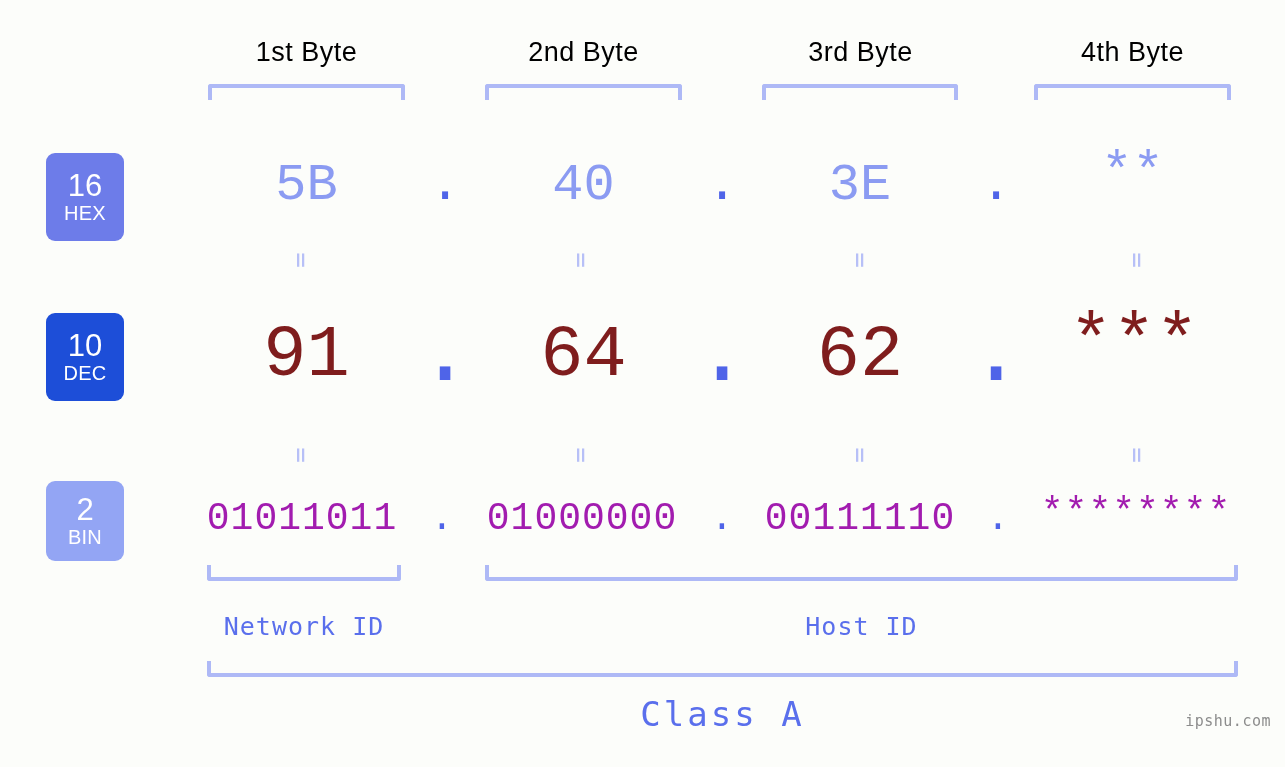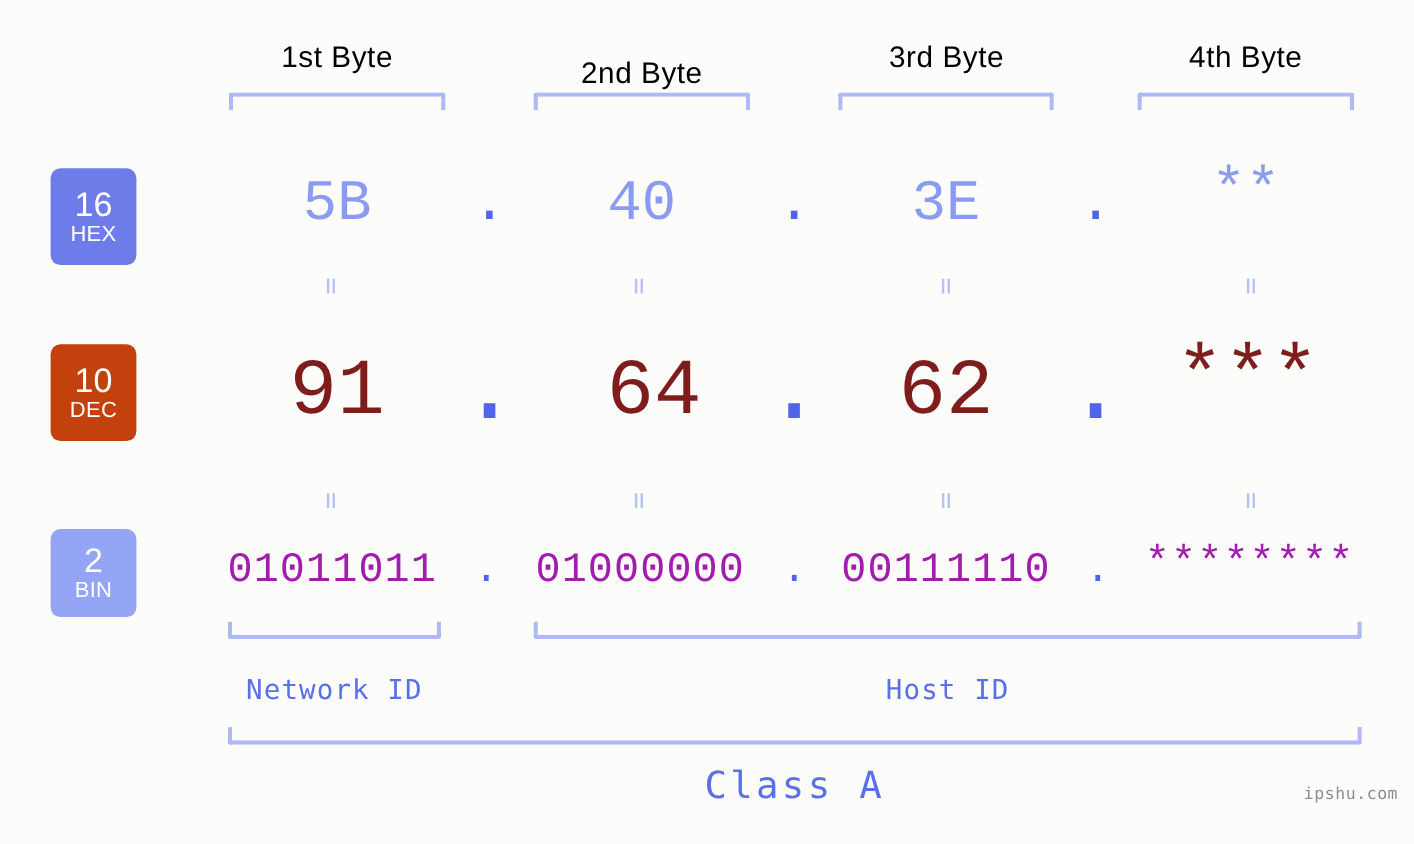--- a/index.html
+++ b/index.html
@@ -73,21 +73,21 @@
     line-height: 32px;
     font-weight: 400;
   }
   .badge .name {
     font-size: 20px;
     line-height: 22px;
     font-weight: 400;
     letter-spacing: 0.3px;
   }
   #badge-hex { top: 153px; height: 88px; background: #6d7ce9; }
-  #badge-dec { top: 313px; height: 88px; background: #c2410c; }
+  #badge-dec { top: 313px; height: 88px; background: #1d4ed8; }
   #badge-bin { top: 481px; height: 80px; background: #93a5f4; }
 
   
   .val {
     position: absolute;
     text-align: center;
     white-space: nowrap;
     font-family: Liberation Mono, monospace;
   }
 
@@ -186,21 +186,21 @@
     color: #8c8c8c;
     letter-spacing: 0.5px;
   }
 </style>
 </head>
 <body>
 
 <div id="stage">
 
   <div class="byte-label" style="left:208px;width:197px;">1st Byte</div>
-  <div class="byte-label" style="left:485px;width:197px;margin-top:14px;">2nd Byte</div>
+  <div class="byte-label" style="left:485px;width:197px;">2nd Byte</div>
   <div class="byte-label" style="left:762px;width:197px;">3rd Byte</div>
   <div class="byte-label" style="left:1034px;width:197px;">4th Byte</div>
 
   <div class="bracket-top" style="left:208px;top:84px;width:197px;"></div>
   <div class="bracket-top" style="left:485px;top:84px;width:197px;"></div>
   <div class="bracket-top" style="left:762px;top:84px;width:196px;"></div>
   <div class="bracket-top" style="left:1034px;top:84px;width:197px;"></div>
 
   <div class="badge" id="badge-hex">
     <div class="num">16</div>
@@ -223,21 +223,21 @@
   <div class="val hex-dot" style="left:958px;width:76px;">.</div>
   <div class="val hex-val" style="left:1034px;width:197px;top:138px;">**</div>
 
   <div class="eq" style="left:288px;top:247px;">=</div>
   <div class="eq" style="left:568px;top:247px;">=</div>
   <div class="eq" style="left:847px;top:247px;">=</div>
   <div class="eq" style="left:1124px;top:247px;">=</div>
 
   <div class="val dec-val" style="left:208px;width:197px;">91</div>
   <div class="val dec-dot" style="left:405px;width:80px;">.</div>
-  <div class="val dec-val" style="left:496px;width:197px;">64</div>
+  <div class="val dec-val" style="left:485px;width:197px;">64</div>
   <div class="val dec-dot" style="left:682px;width:80px;">.</div>
   <div class="val dec-val" style="left:762px;width:196px;">62</div>
   <div class="val dec-dot" style="left:958px;width:76px;">.</div>
   <div class="val dec-val" style="left:1034px;width:200px;top:288px;">***</div>
 
   <div class="eq" style="left:288px;top:442px;">=</div>
   <div class="eq" style="left:568px;top:442px;">=</div>
   <div class="eq" style="left:847px;top:442px;">=</div>
   <div class="eq" style="left:1124px;top:442px;">=</div>
 

